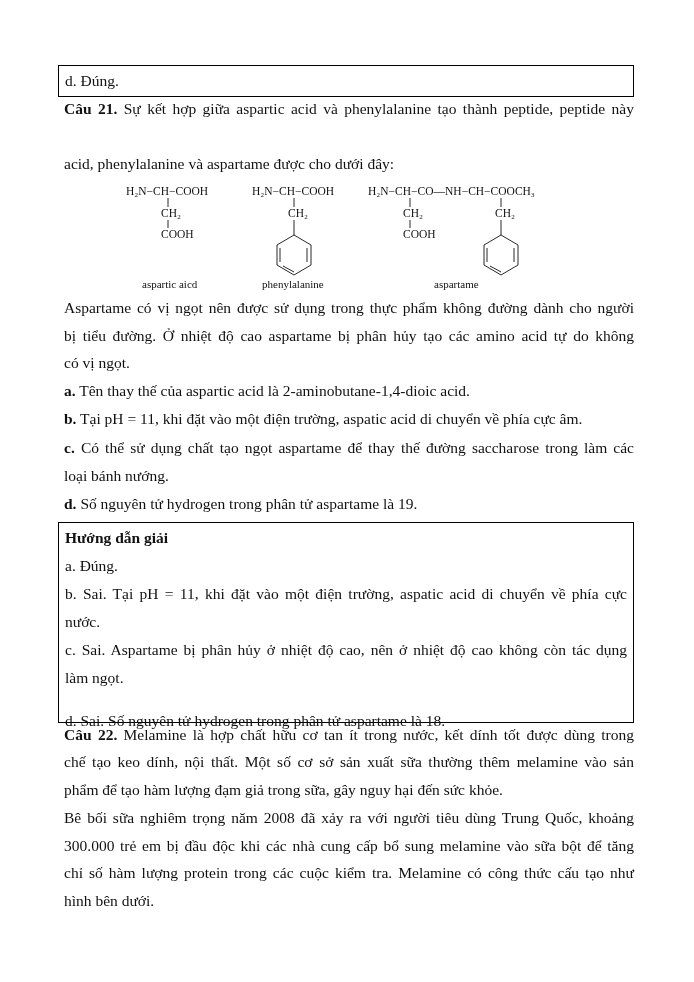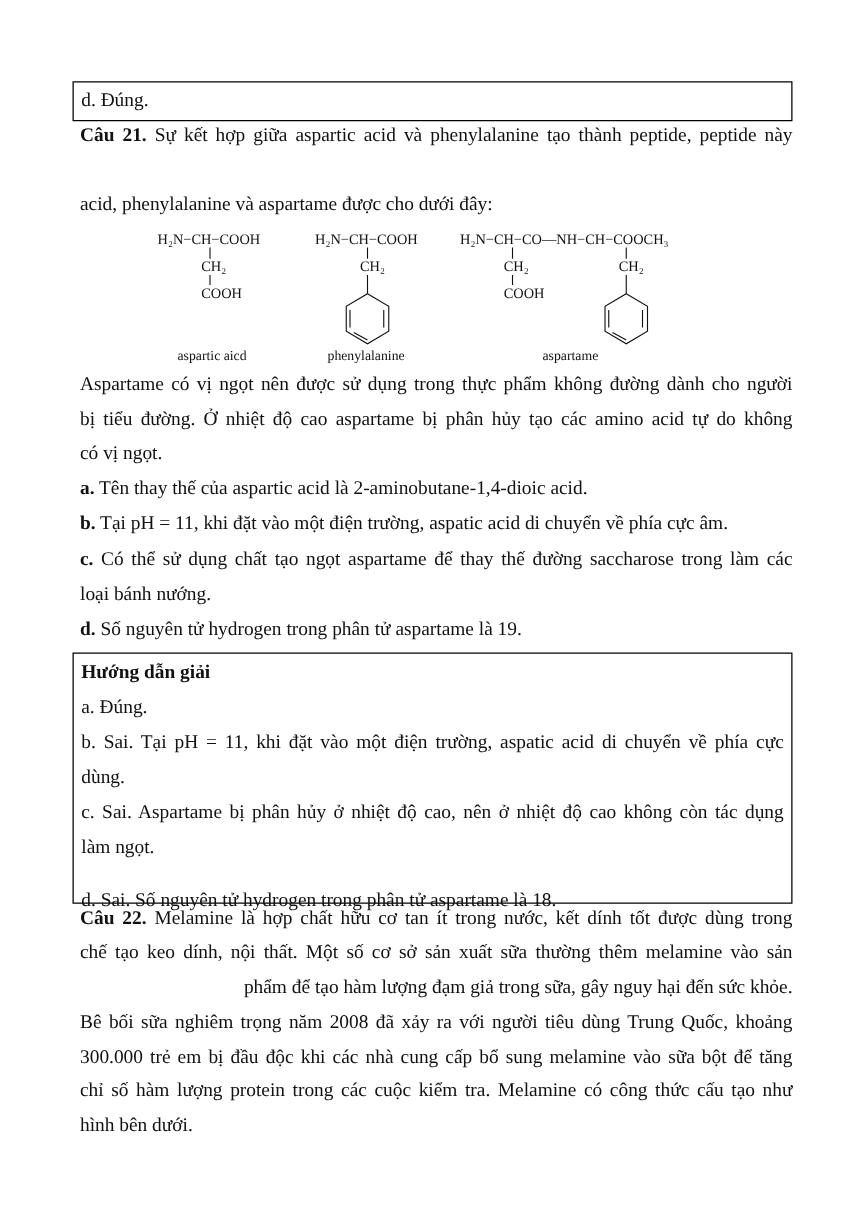--- a/index.html
+++ b/index.html
@@ -89,27 +89,27 @@
   <div class="line" style="top:381px;"><b>a.</b><span> Tên thay thế của aspartic acid là 2-aminobutane-1,4-dioic acid.</span></div>
   <div class="line" style="top:409px;font-family:Liberation Serif, serif;"><b>b.</b><span> Tại pH = 11, khi đặt vào một điện trường, aspatic acid di chuyển về phía cực âm.</span></div>
   <div class="line just" style="top:438px;"><b>c.</b><span> Có thể sử dụng chất tạo ngọt aspartame để thay thế đường saccharose trong làm các</span></div>
   <div class="line" style="top:466px;">loại bánh nướng.</div>
   <div class="line" style="top:494px;"><b>d.</b><span> Số nguyên tử hydrogen trong phân tử aspartame là 19.</span></div>
 
   <div class="box" style="top:522px;height:201px;">
     <div class="ln" style="top:5px;font-weight:bold;">Hướng dẫn giải</div>
     <div class="ln" style="top:33px;">a. Đúng.</div>
     <div class="ln just" style="top:61px;">b. Sai. Tại pH = 11, khi đặt vào một điện trường, aspatic acid di chuyển về phía cực</div>
-    <div class="ln" style="top:89px;">dùng.</div>
+    <div class="ln" style="top:89px;">nước.</div>
     <div class="ln just" style="top:117px;">c. Sai. Aspartame bị phân hủy ở nhiệt độ cao, nên ở nhiệt độ cao không còn tác dụng</div>
     <div class="ln" style="top:145px;">làm ngọt.</div>
     <div class="ln" style="top:188px;">d. Sai. Số nguyên tử hydrogen trong phân tử aspartame là 18.</div>
   </div>
 
   <div class="line just" style="top:725px;"><b>Câu 22.</b><span> Melamine là hợp chất hữu cơ tan ít trong nước, kết dính tốt được dùng trong</span></div>
   <div class="line just" style="top:752px;">chế tạo keo dính, nội thất. Một số cơ sở sản xuất sữa thường thêm melamine vào sản</div>
-  <div class="line" style="top:780px;text-align:right;">phẩm để tạo hàm lượng đạm giả trong sữa, gây nguy hại đến sức khỏe.</div>
+  <div class="line" style="top:780px;">phẩm để tạo hàm lượng đạm giả trong sữa, gây nguy hại đến sức khỏe.</div>
   <div class="line just" style="top:808px;">Bê bối sữa nghiêm trọng năm 2008 đã xảy ra với người tiêu dùng Trung Quốc, khoảng</div>
   <div class="line just" style="top:836px;">300.000 trẻ em bị đầu độc khi các nhà cung cấp bổ sung melamine vào sữa bột để tăng</div>
   <div class="line just" style="top:863px;">chỉ số hàm lượng protein trong các cuộc kiểm tra. Melamine có công thức cấu tạo như</div>
   <div class="line" style="top:891px;">hình bên dưới.</div>
 
 </div>
 
 </body></html>

